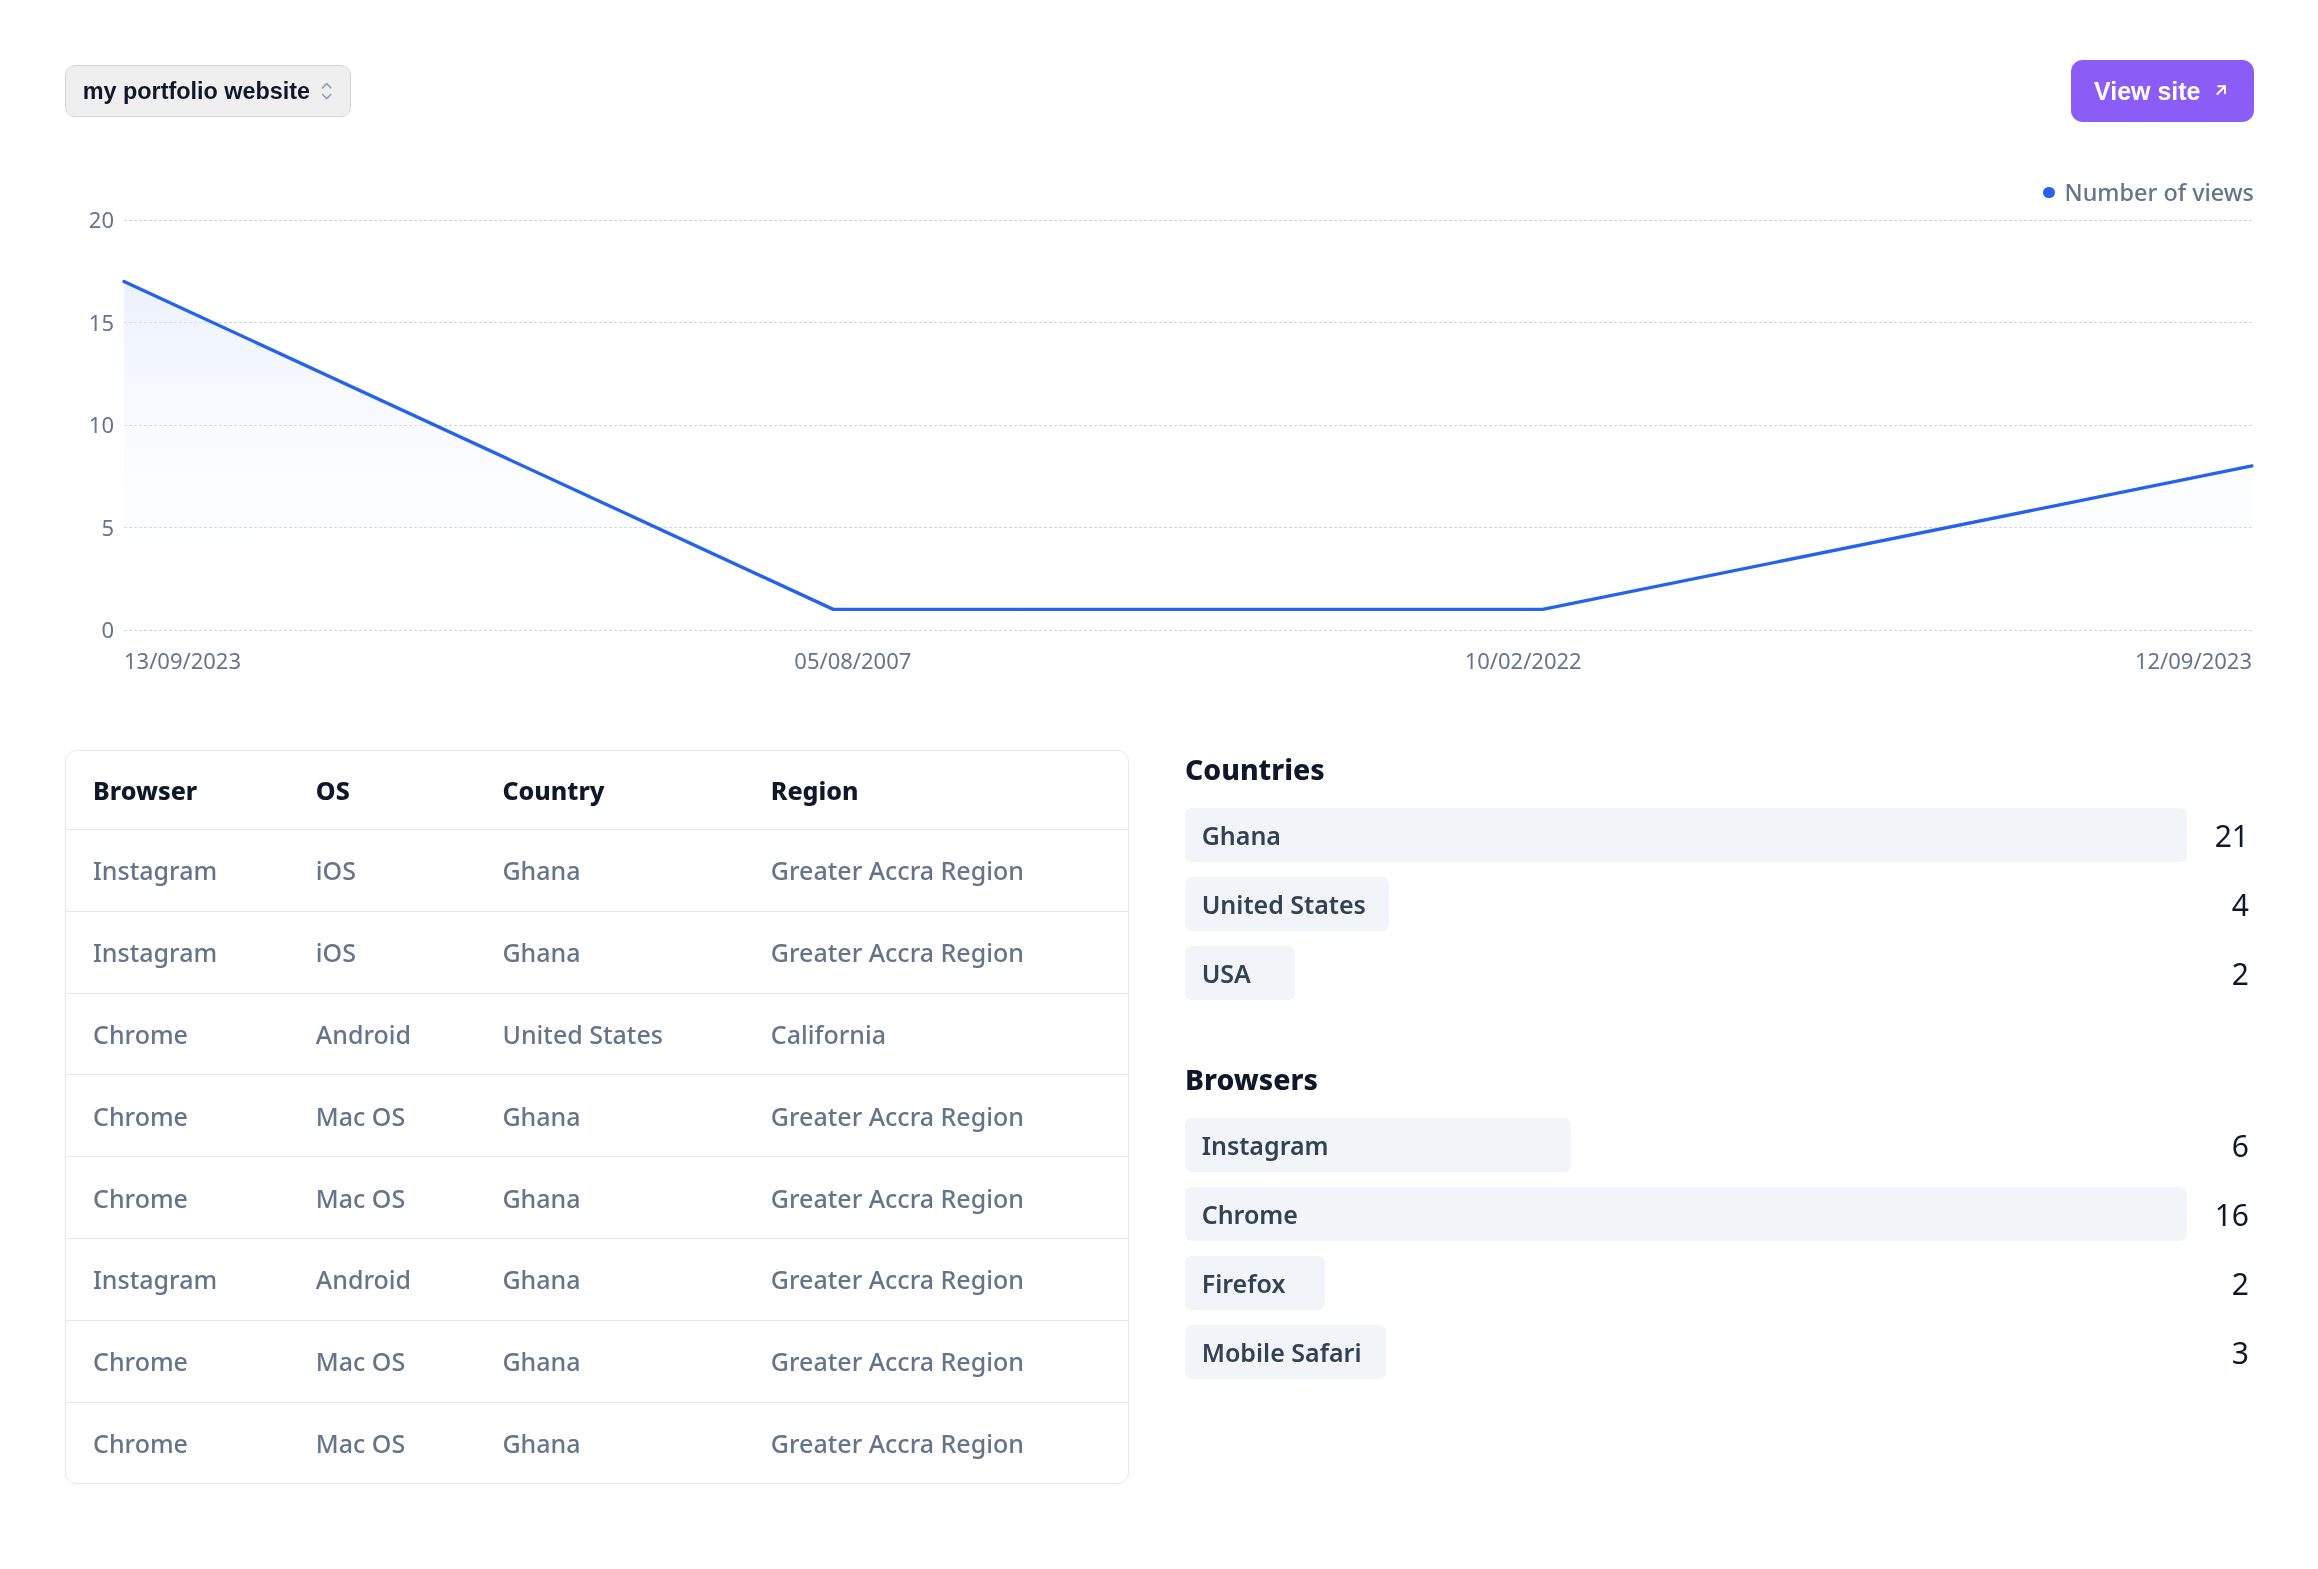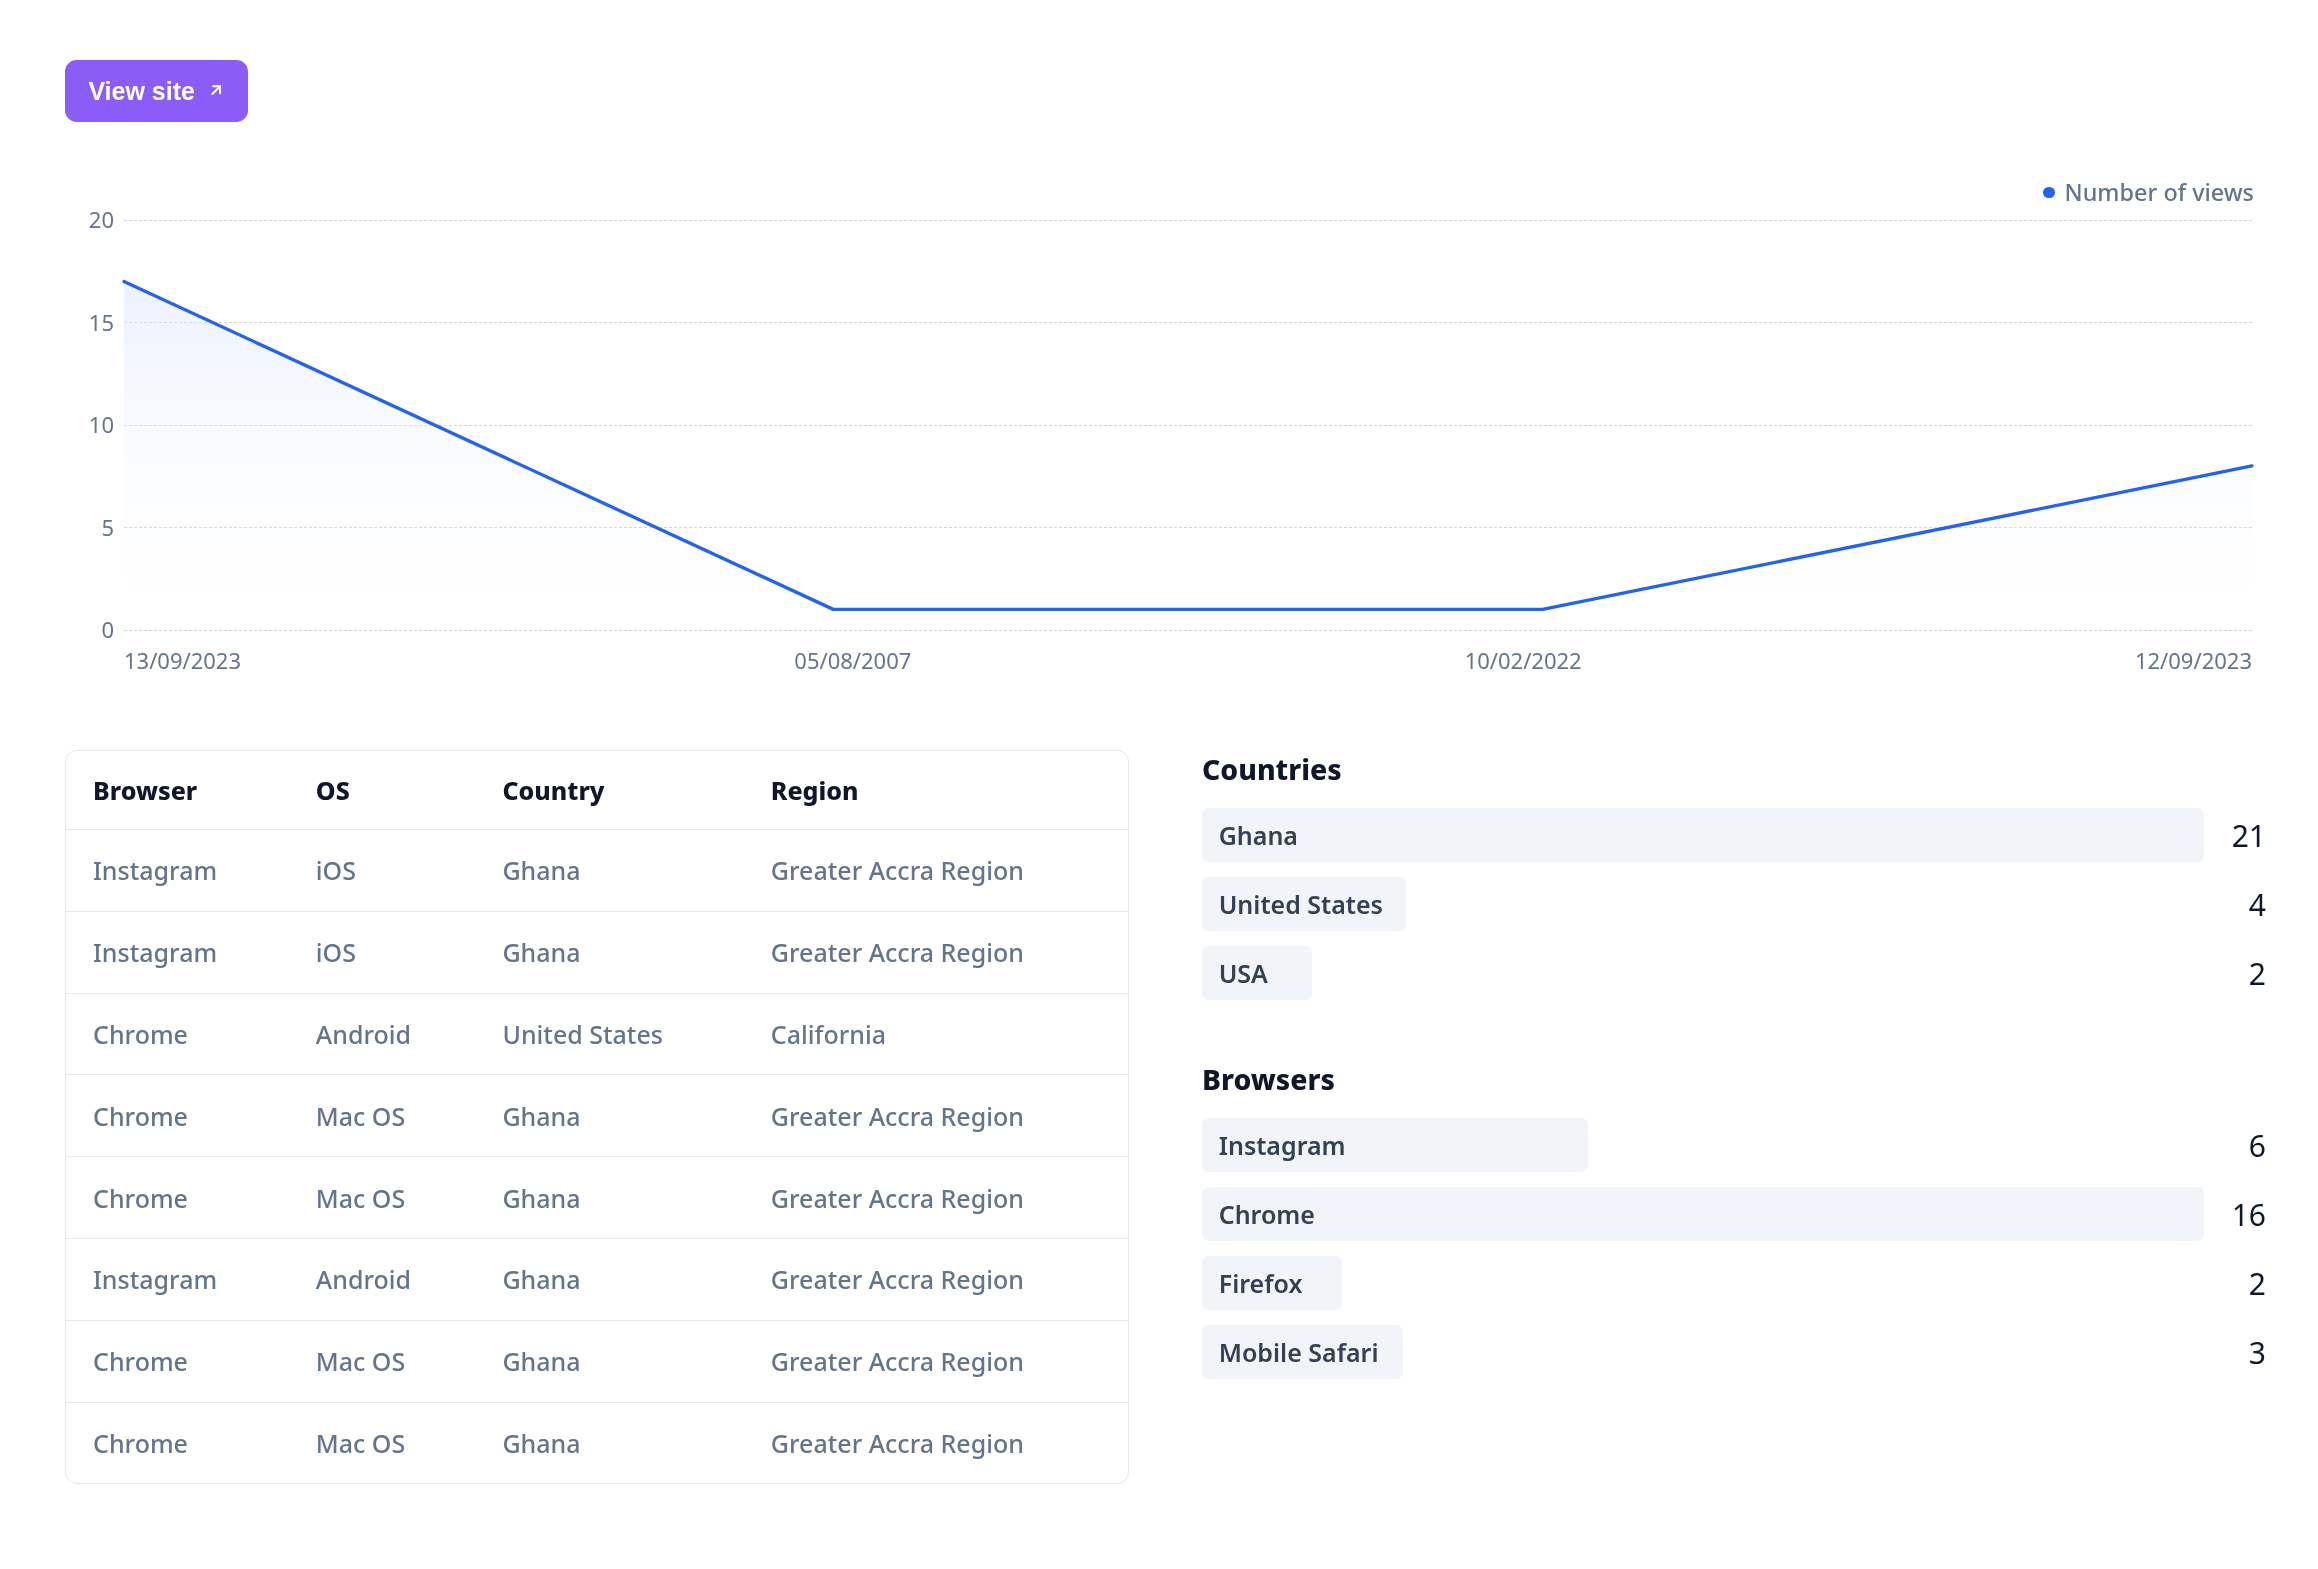--- a/index.html
+++ b/index.html
@@ -34,38 +34,49 @@
   .y-axis div{height:0;line-height:0;transform:translateY(-0.8px)}
   .plot{position:relative;width:2128px;height:410px;}
   .gridlines{position:absolute;inset:0}
   .gridline{position:absolute;left:0;right:0;border-top:1.7px dashed var(--grid)}
   svg.series{position:absolute;inset:0;overflow:visible}
   .x-axis{margin-left:59px;display:flex;width:2128px;justify-content:space-between;color:var(--text-500);
     font-size:22px;margin-top:15px}
   .x-axis .first{text-align:left}
   .x-axis .last{text-align:right}
   .x-axis .mid{text-align:center}
-  .content{display:grid;grid-template-columns:1064px 1064px;gap:73px;margin-top:75px}
+  .content{display:grid;grid-template-columns:1064px 1064px;gap:56px;margin-top:75px}
   .card{border:0.8px solid var(--border);border-radius:11.7px;overflow:hidden}
   table.analytics{width:100%;border-collapse:collapse;font-size:25px}
   table.analytics thead th{font-weight:800;color:var(--text-900);text-align:left;padding:22px 27px}
   table.analytics tbody td{padding:23.4px 27px;color:var(--text-500);font-weight:500;border-top:0.8px solid var(--border)}
   .panel h2{font-size:28.4px;font-weight:800;margin:0 0 20px 0;color:var(--text-900)}
   .stat-row{display:flex;align-items:center;justify-content:space-between;gap:20px;margin-bottom:15px}
   .bar-track{position:relative;flex:1;height:54px}
   .bar-fill{position:absolute;left:0;top:0;bottom:0;border-radius:6.7px;background:var(--bar-bg);
     display:flex;align-items:center;padding-left:16.7px;color:var(--text-700);font-weight:600;font-size:25px}
   .stat-count{width:59px;text-align:right;color:var(--text-900);font-weight:400;font-size:30px}
   .panel + .panel{margin-top:60px}
 </style>
 </head>
 <body>
 
 <div class="page">
   <div class="toolbar">
+    <button class="chip">
+      <span>my portfolio website</span>
+      <span class="caret">
+        <svg width="13.4" height="8.4" viewBox="0 0 16 10" fill="none" stroke="currentColor" stroke-width="2" stroke-linecap="round" stroke-linejoin="round">
+            <path d="M3 7 L8 2 L13 7"></path>
+          </svg>
+        <svg width="13.4" height="8.4" viewBox="0 0 16 10" fill="none" stroke="currentColor" stroke-width="2" stroke-linecap="round" stroke-linejoin="round">
+            <path d="M3 3 L8 8 L13 3"></path>
+          </svg>
+      </span>
+    </button>
     <button class="primary-btn">
       <span>View site</span>
       <span>
         <svg width="18.4" height="18.4" viewBox="0 0 24 24" fill="none" stroke="currentColor" stroke-width="2.6" stroke-linecap="round" stroke-linejoin="round">
             <path d="M7 17 L17 7"></path>
             <path d="M8 7 H17 V16"></path>
           </svg>
       </span>
     </button>
   </div>

